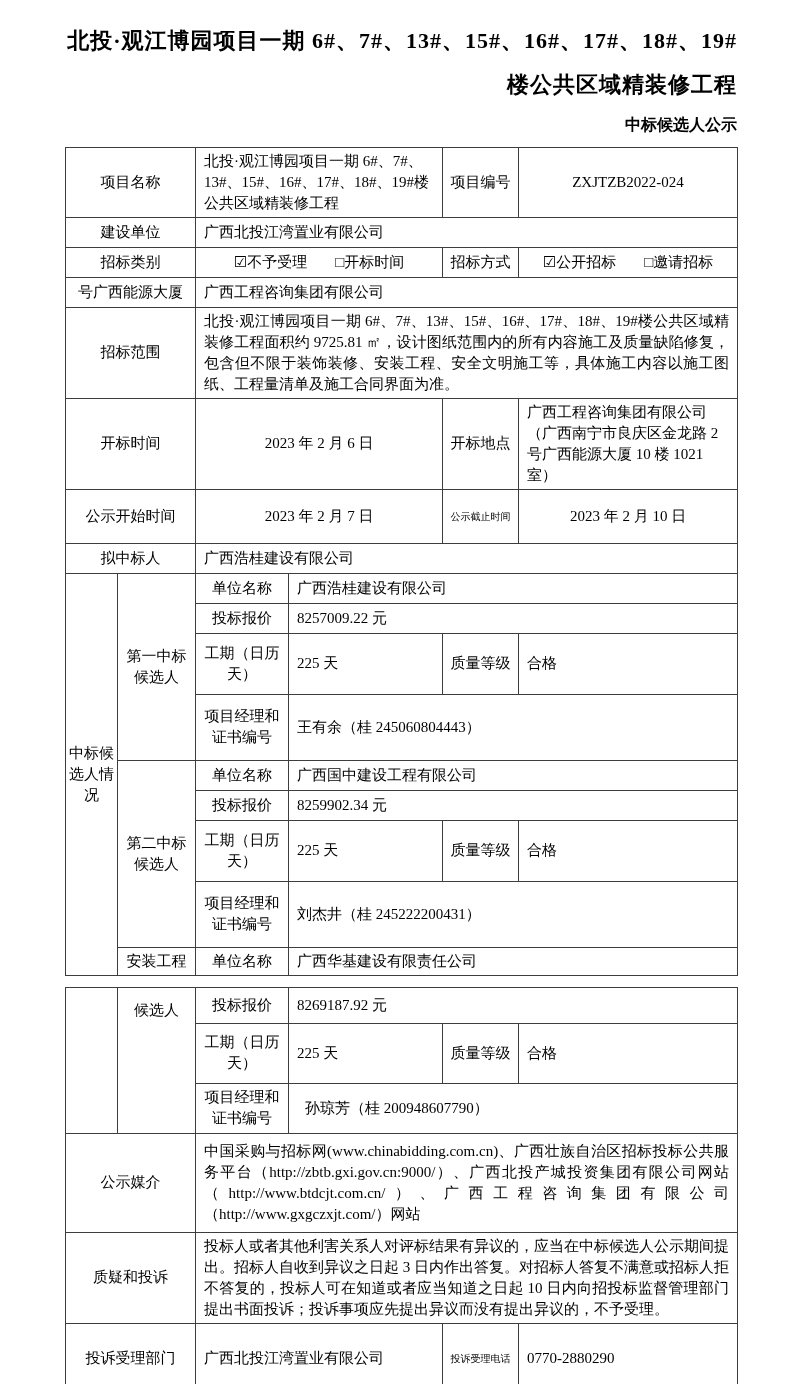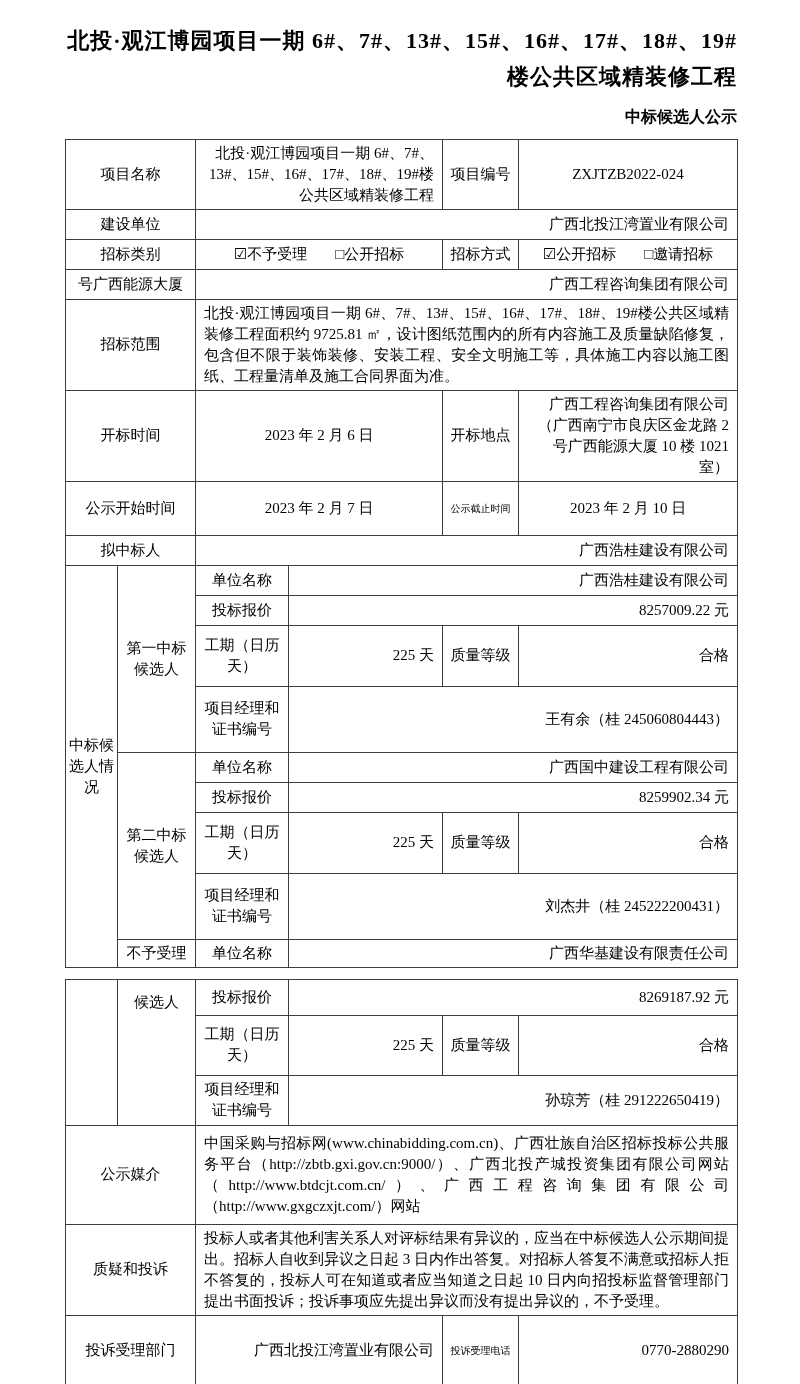--- a/index.html
+++ b/index.html
@@ -4,36 +4,36 @@
 <style>
   html,body { margin:0; padding:0; background:#ffffff; }
   .page {
     width:800px; height:1384px; overflow:hidden; box-sizing:border-box;
     background:#ffffff; color:#000;
     font-family:"Liberation Serif","DejaVu Serif",serif;
     padding:28px 0 0 65px;
   }
   .titles { width:672px; text-align:right; }
   .title-main { font-size:22px; font-weight:bold; line-height:1.2; letter-spacing:1px; }
-  .l2 { margin-top:10px; }
+  .l2 { margin-top:18px; }
   .title-sub { font-size:16px; font-weight:bold; margin-top:16px; }
 
   table.doc-table {
     border-collapse:collapse; table-layout:fixed;
     width:672px; margin-top:11px;
   }
   td {
     border:1px solid #3d3d3d;
     font-size:15px; line-height:21px;
     padding:3px 8px; vertical-align:middle;
     overflow-wrap:break-word; box-sizing:border-box;
   }
   td.lab  { text-align:center; padding:3px 2px; }
   td.lab5 { font-size:10px; padding:3px 1px; }
-  td.val  { text-align:right; }
+  td.val  { text-align:left; }
   td.center { text-align:center; }
   td.just { text-align:justify; }
   td.top-align { vertical-align:top; padding-top:12px; }
   td.indent { padding-left:16px; }
   .chk + .chk { margin-left:28px; }
 </style>
 </head>
 <body>
 
 <div class="page">
@@ -60,21 +60,21 @@
         <td class="lab">项目编号</td>
         <td class="val center">ZXJTZB2022-024</td>
       </tr>
       <tr style="height:30px">
         <td colspan="2" class="lab">建设单位</td>
         <td colspan="4" class="val">广西北投江湾置业有限公司</td>
       </tr>
       <tr style="height:30px">
         <td colspan="2" class="lab">招标类别</td>
         <td colspan="2" class="val center">
-          <span class="chk">☑不予受理</span><span class="chk">□公开招标</span>
+          <span class="chk">☑不予受理</span><span class="chk">□开标时间</span>
         </td>
         <td class="lab">招标方式</td>
         <td class="val center">
           <span class="chk">☑公开招标</span><span class="chk">□邀请招标</span>
         </td>
       </tr>
       <tr style="height:30px">
         <td colspan="2" class="lab">号广西能源大厦</td>
         <td colspan="4" class="val">广西工程咨询集团有限公司</td>
       </tr>
@@ -134,21 +134,21 @@
         <td class="val">225 天</td>
         <td class="lab">质量等级</td>
         <td class="val">合格</td>
       </tr>
       <tr style="height:66px">
         <td class="lab">项目经理和证书编号</td>
         <td colspan="3" class="val">刘杰井（桂 245222200431）</td>
       </tr>
 
       <tr style="height:28px">
-        <td class="lab">不予受理</td>
+        <td class="lab">安装工程</td>
         <td class="lab">单位名称</td>
         <td colspan="3" class="val">广西华基建设有限责任公司</td>
       </tr>
     </tbody>
   </table>
 
   <table class="doc-table">
     <colgroup>
       <col style="width:52px">
         <col style="width:78px">
@@ -165,21 +165,21 @@
         <td colspan="3" class="val">8269187.92 元</td>
       </tr>
       <tr style="height:60px">
         <td class="lab">工期（日历天）</td>
         <td class="val">225 天</td>
         <td class="lab">质量等级</td>
         <td class="val">合格</td>
       </tr>
       <tr style="height:50px">
         <td class="lab">项目经理和证书编号</td>
-        <td colspan="3" class="val indent">孙琼芳（桂 291222650419）</td>
+        <td colspan="3" class="val indent">孙琼芳（桂 200948607790）</td>
       </tr>
       <tr style="height:99px">
         <td colspan="2" class="lab">公示媒介</td>
         <td colspan="4" class="val just">中国采购与招标网(www.chinabidding.com.cn)、广西壮族自治区招标投标公共服务平台（http://zbtb.gxi.gov.cn:9000/）、广西北投产城投资集团有限公司网站（http://www.btdcjt.com.cn/）、广西工程咨询集团有限公司（http://www.gxgczxjt.com/）网站</td>
       </tr>
       <tr style="height:80px">
         <td colspan="2" class="lab">质疑和投诉</td>
         <td colspan="4" class="val just">投标人或者其他利害关系人对评标结果有异议的，应当在中标候选人公示期间提出。招标人自收到异议之日起 3 日内作出答复。对招标人答复不满意或招标人拒不答复的，投标人可在知道或者应当知道之日起 10 日内向招投标监督管理部门提出书面投诉；投诉事项应先提出异议而没有提出异议的，不予受理。</td>
       </tr>
       <tr style="height:70px">

